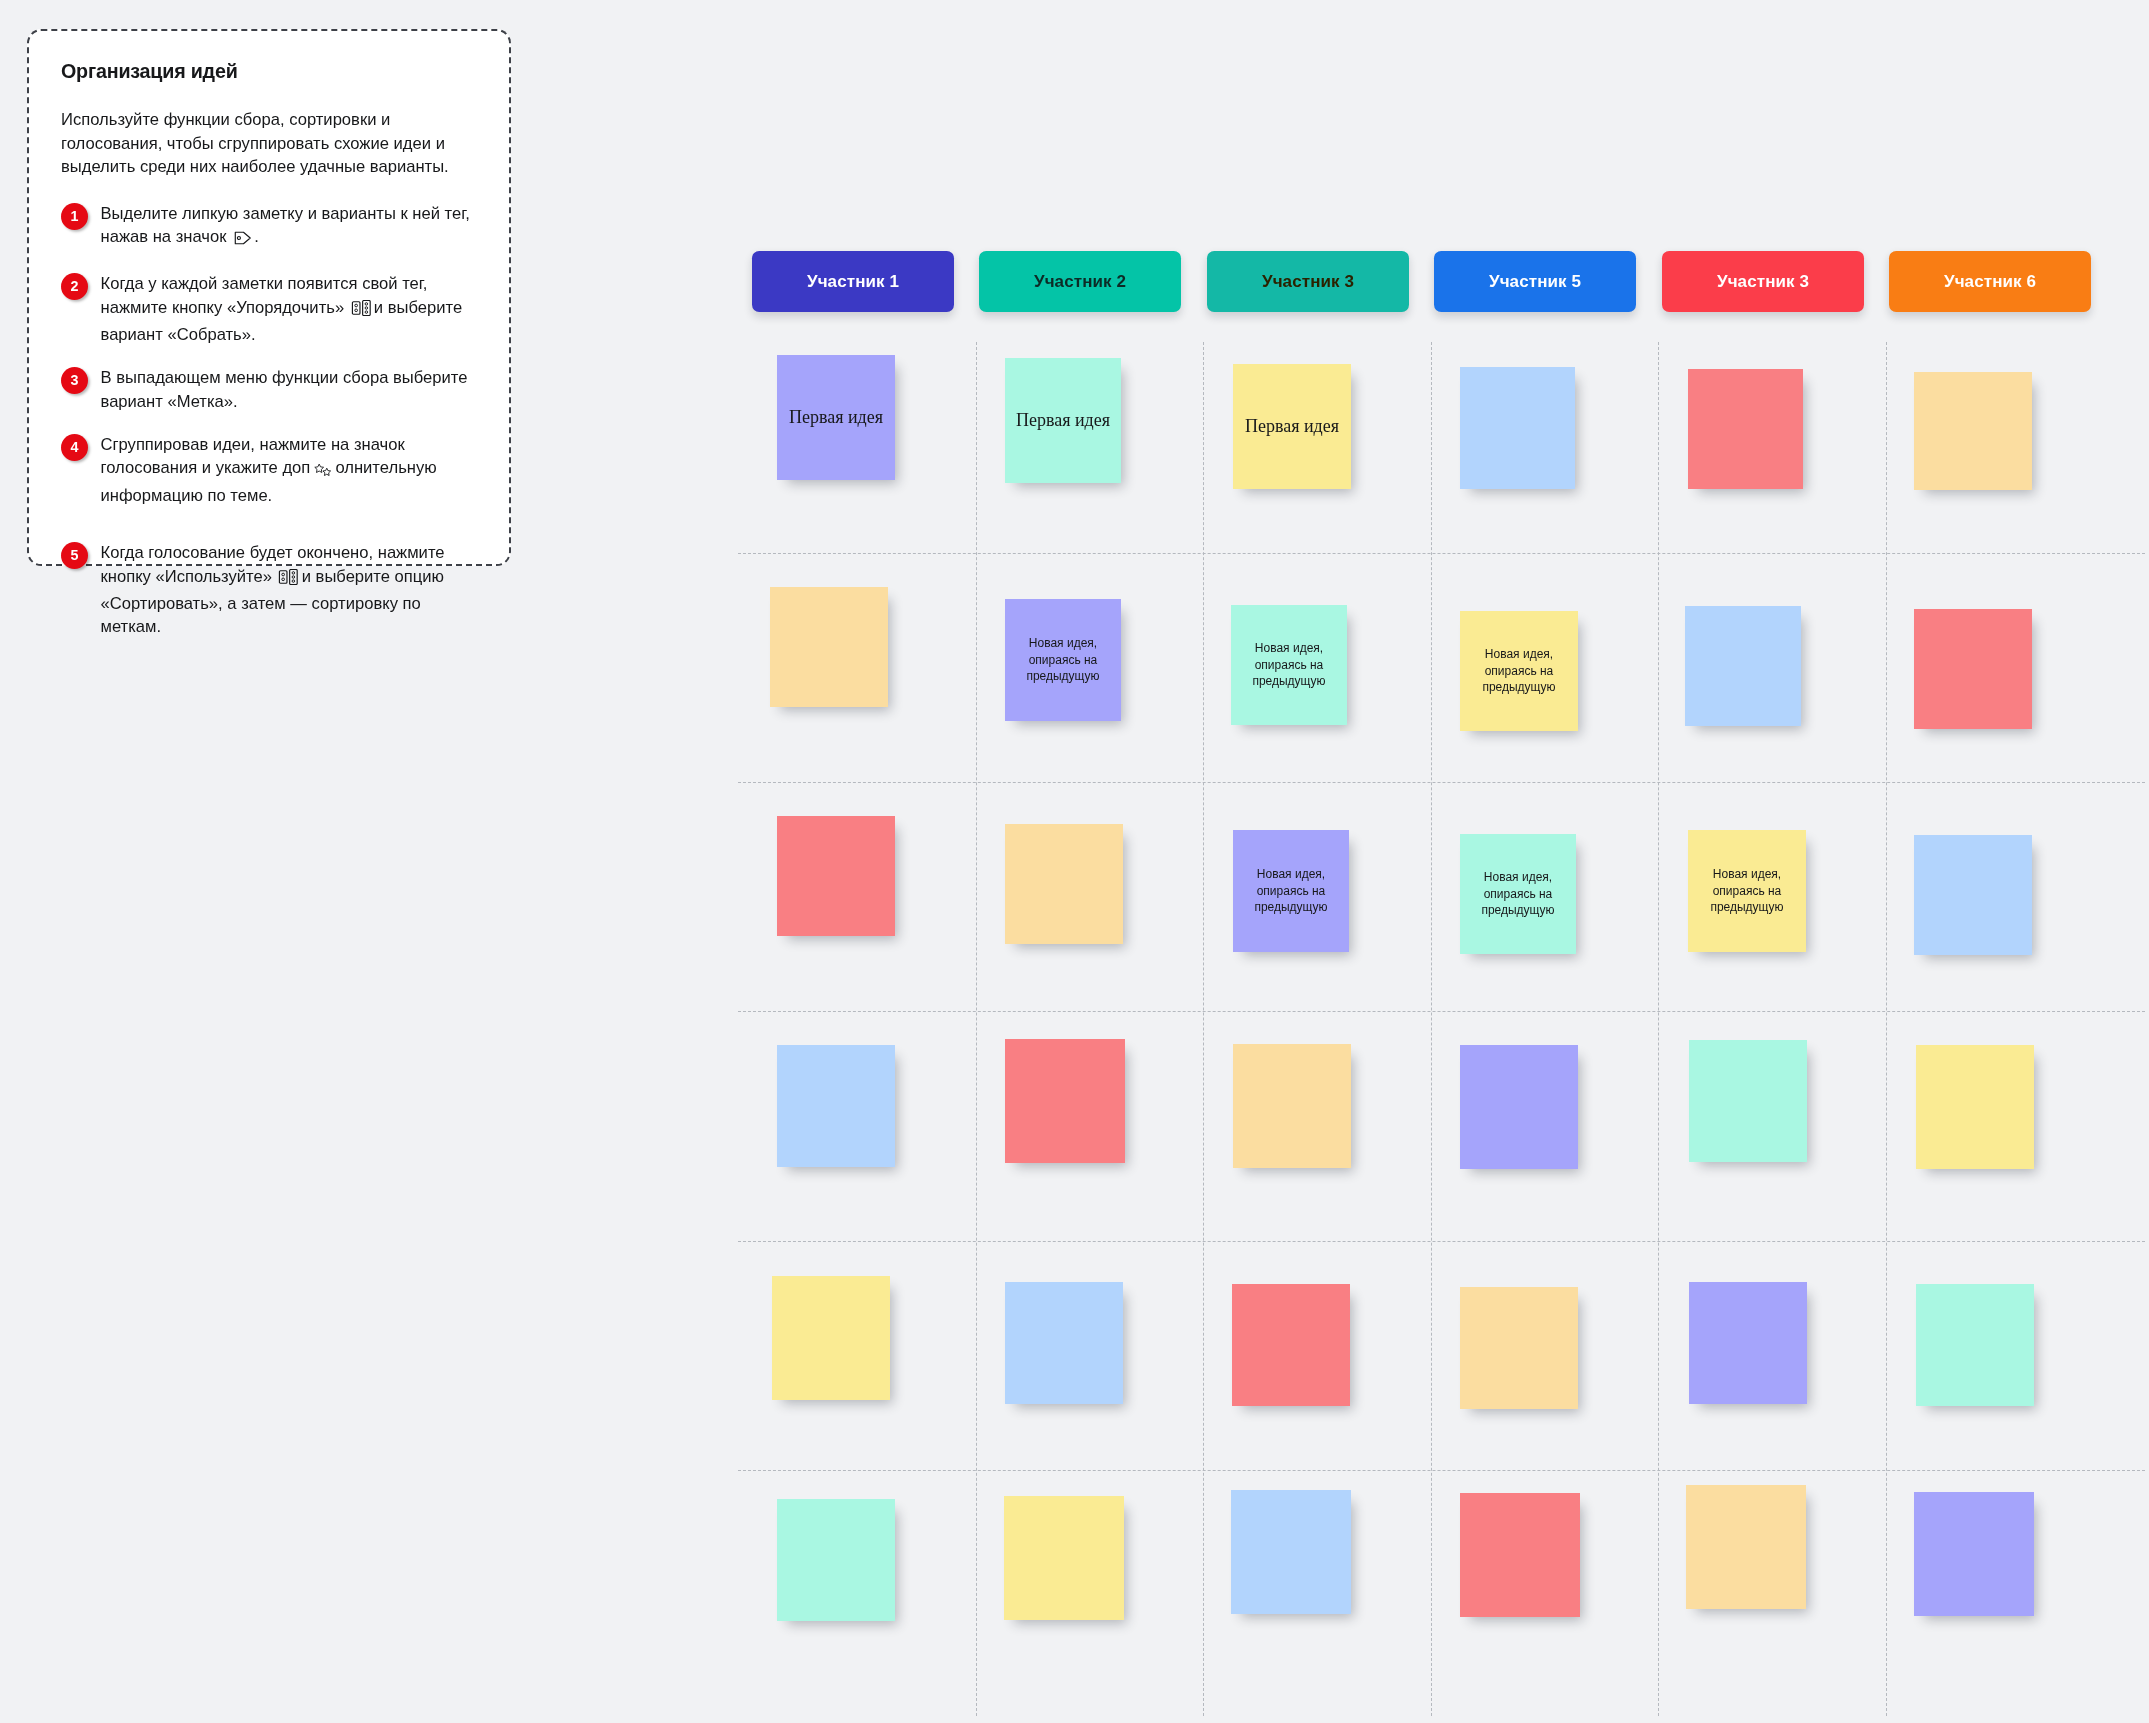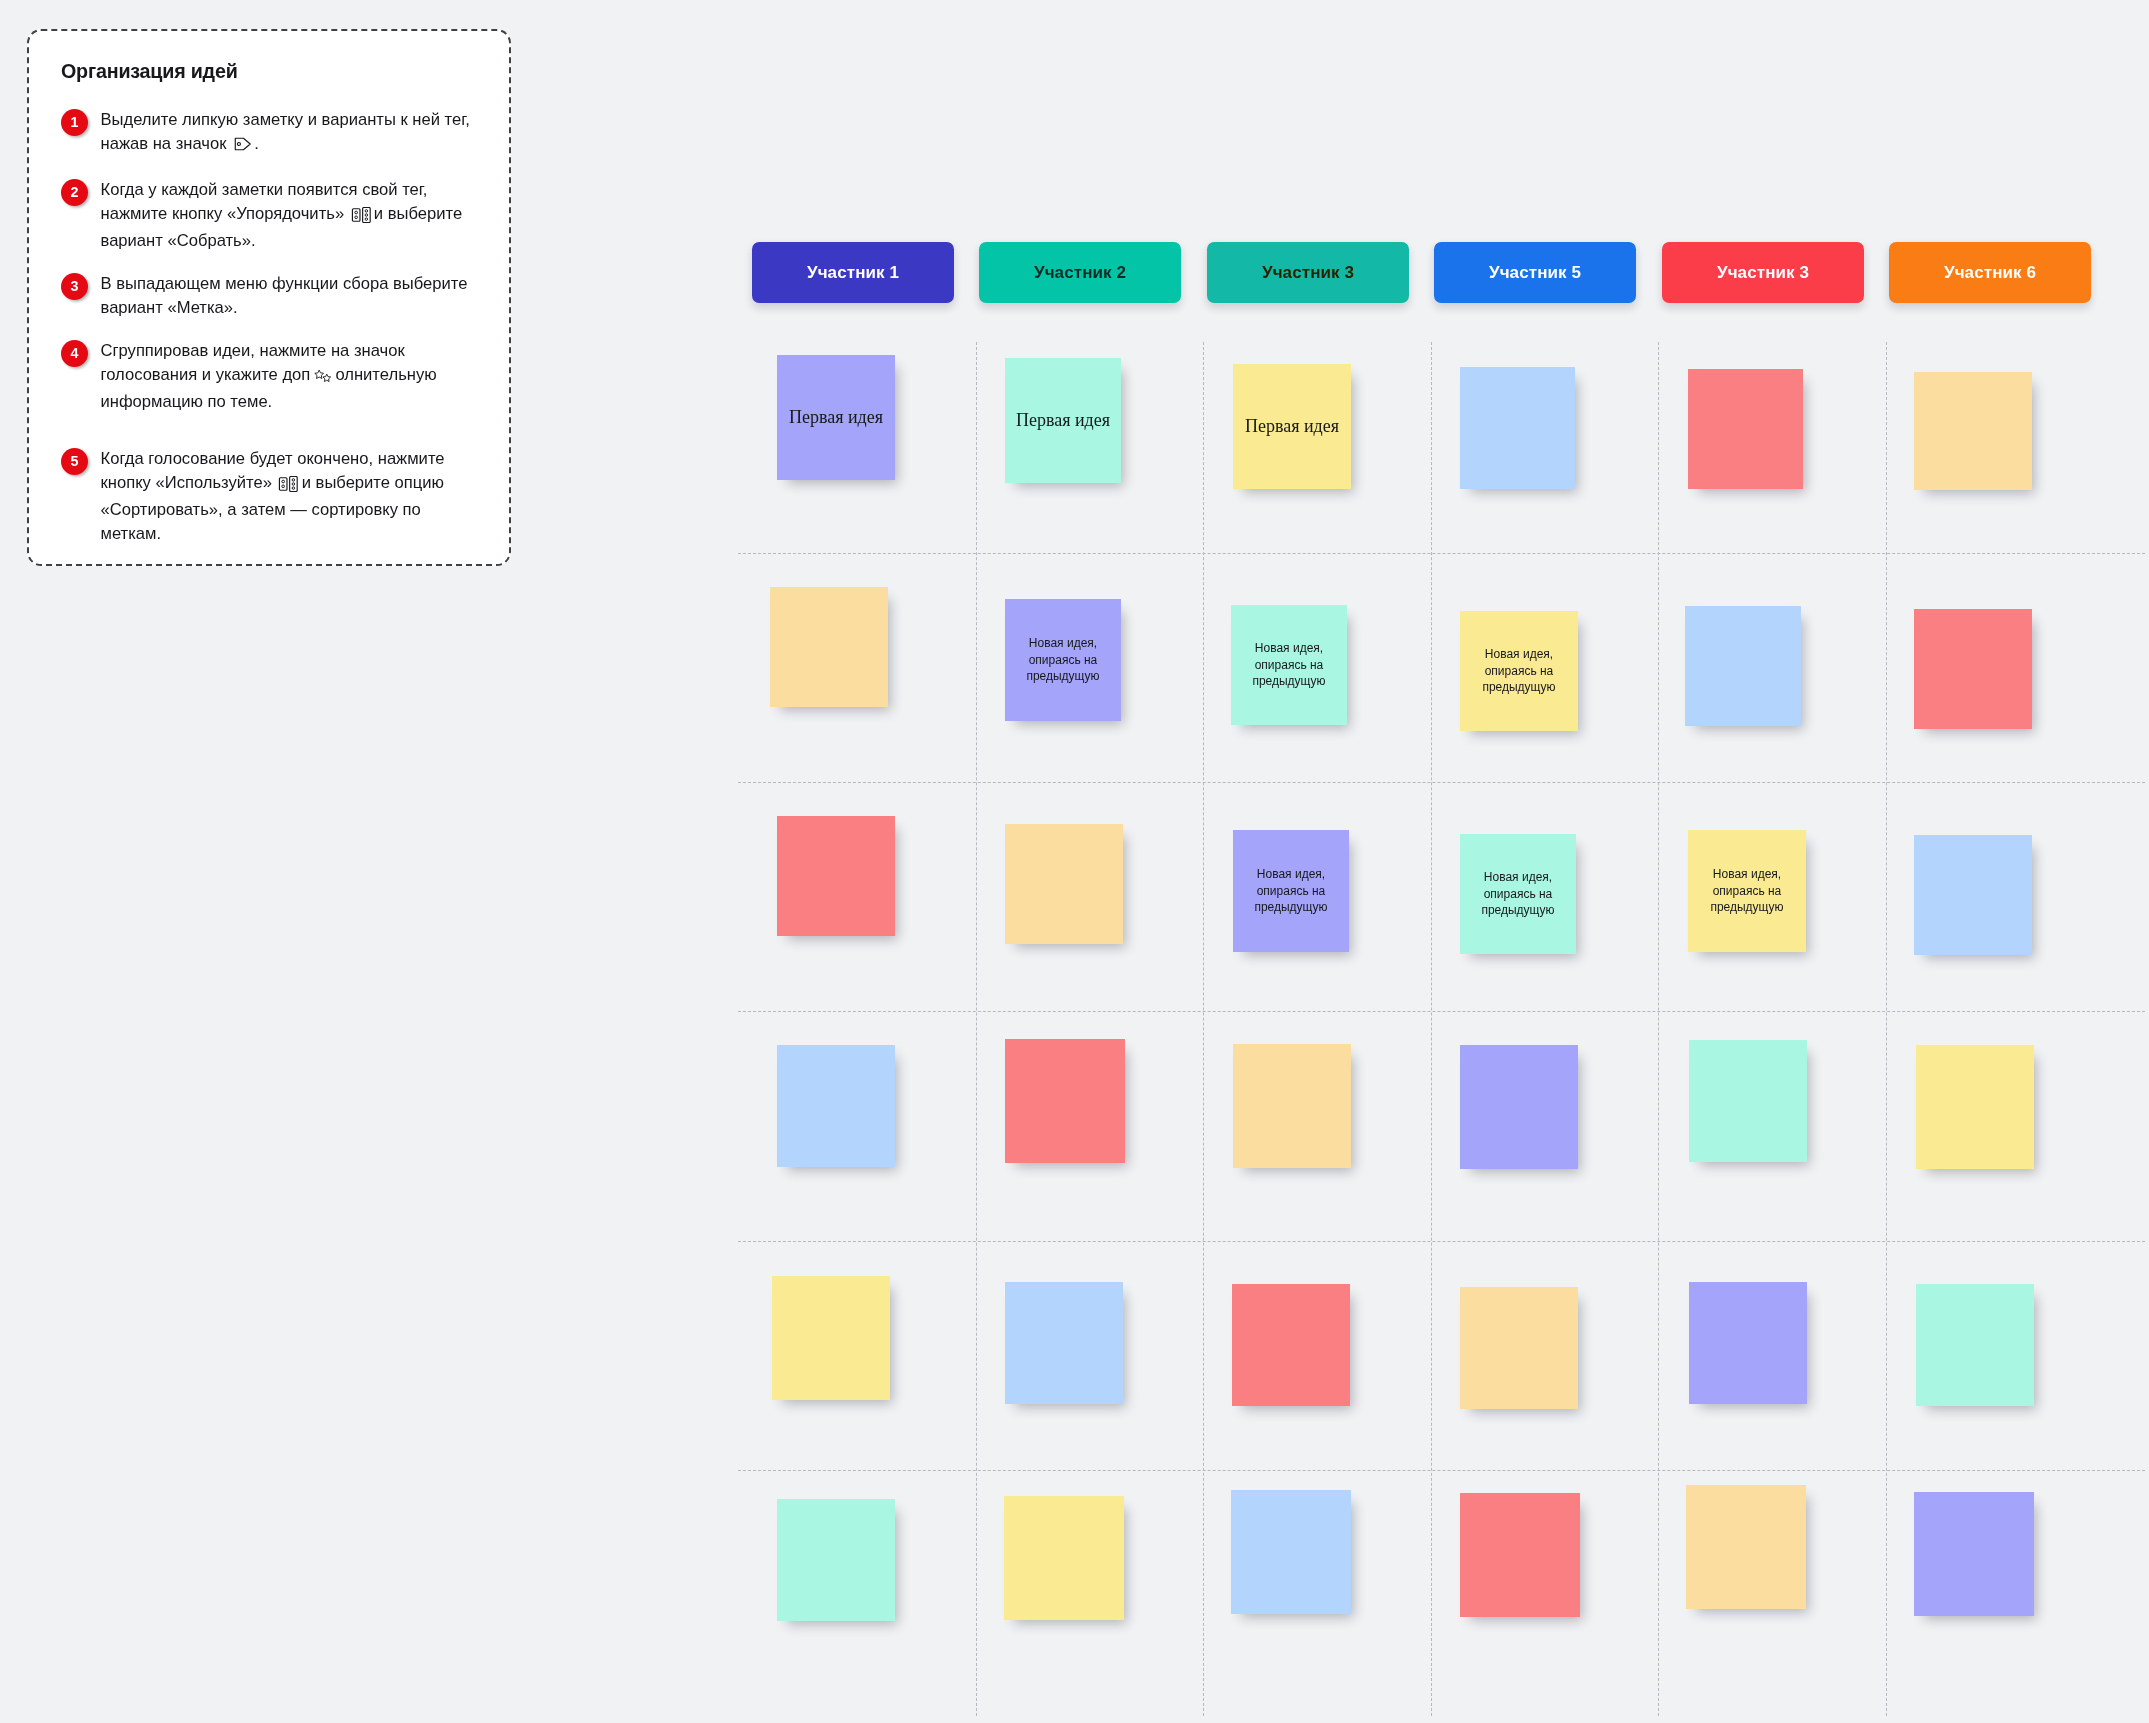--- a/index.html
+++ b/index.html
@@ -102,21 +102,21 @@
   .hline {
     position: absolute;
     left: -14.3px;
     right: -14.3px;
     height: 0;
     border-top: 1.8px dashed #b5b9bf;
   }
 
   .col-header {
     position: absolute;
-    top: 0;
+    top: 9px;
     width: 202px;
     height: 61px;
     border-radius: 7.2px;
     display: flex;
     align-items: center;
     justify-content: center;
     font-size: 17px;
     font-weight: bold;
     letter-spacing: 0.1px;
     box-shadow: 0 4.5px 9px rgba(20,25,40,0.16);
@@ -142,20 +142,21 @@
   }
   .note.big-text .note-text { font-size: 18px; line-height: 1.22; font-family: Liberation Serif, serif; }
   .note.small-text .note-text { font-size: 12px; line-height: 1.38; }
   .note.empty .note-text { font-size: 0; }
 </style>
 </head>
 <body>
 
 <section class="tip-card">
   <h1 class="tip-title">Организация идей</h1>
+  <p class="tip-intro">Используйте функции сбора, сортировки и голосования, чтобы сгруппировать схожие идеи и выделить среди них наиболее удачные варианты.</p>
   <ul class="tip-steps">
 
     <li class="tip-step">
       <span class="step-badge">1</span>
       <span class="step-text"><span>Выделите липкую заметку и варианты к ней тег, нажав на значок</span>
         <span class="inline-icon">
           <svg width="19.7" height="16" viewBox="0 0 22 18" aria-hidden="true">
               <path d="M2.5 2.5h9.2l7.6 6.5-7.6 6.5H2.5z" fill="none" stroke="#17181a" stroke-width="1.3" stroke-linejoin="round"></path>
               <circle cx="6.6" cy="9" r="1.7" fill="none" stroke="#17181a" stroke-width="1.3"></circle>
             </svg>

